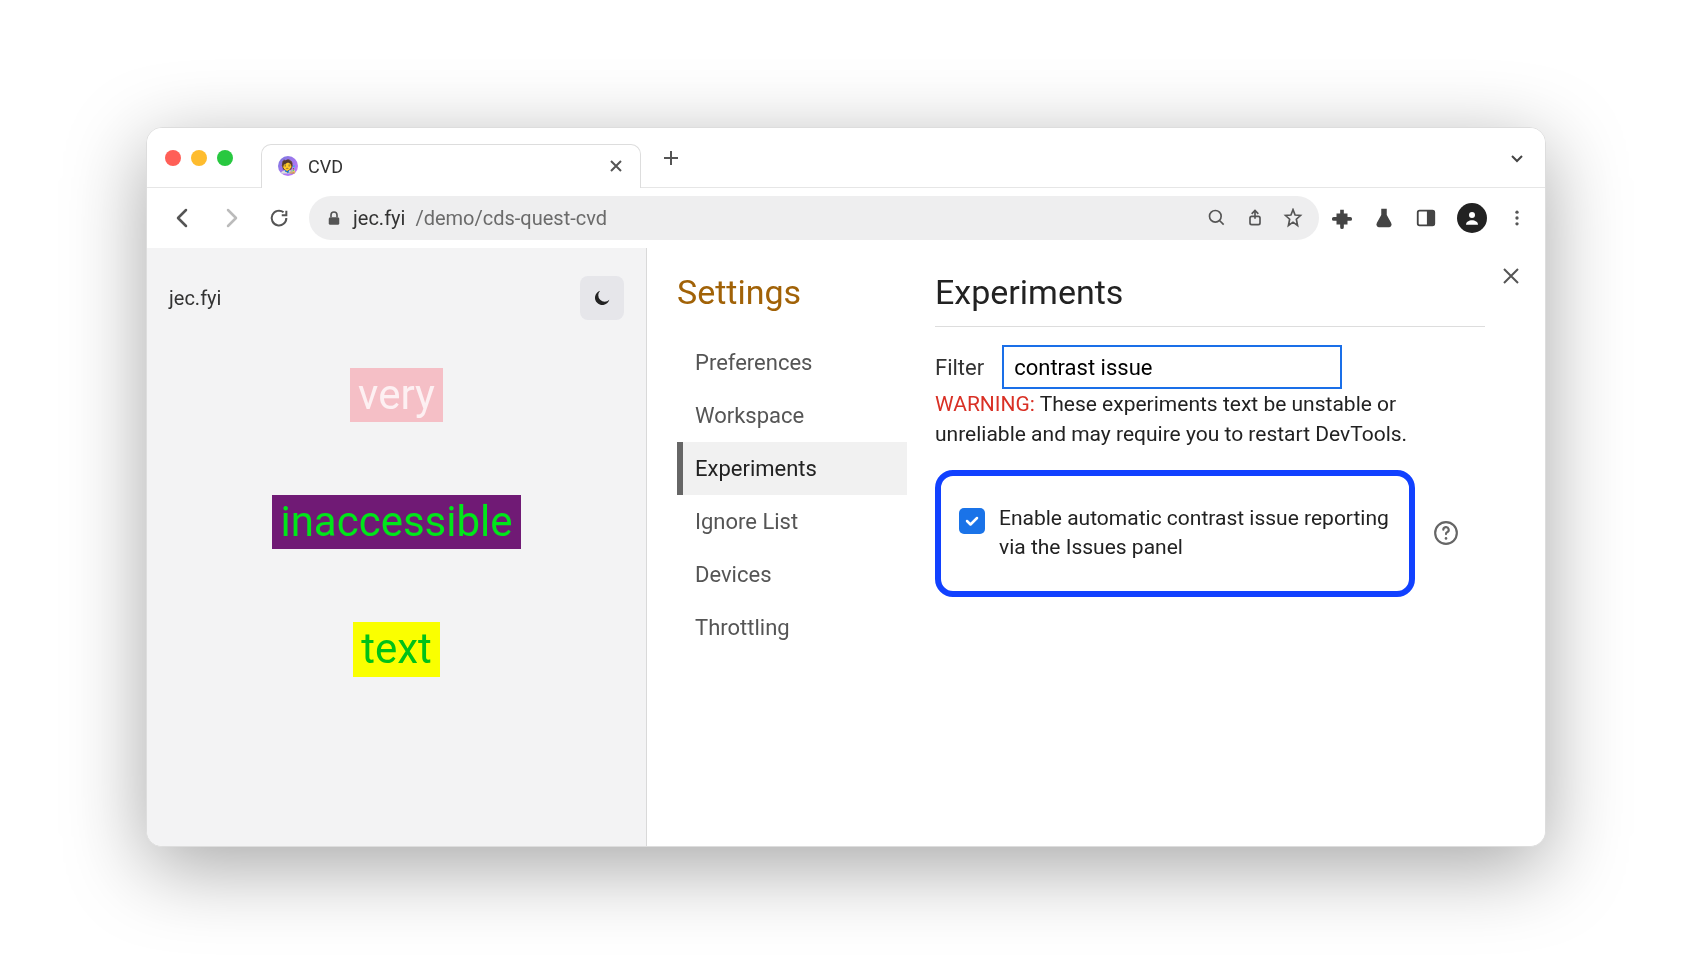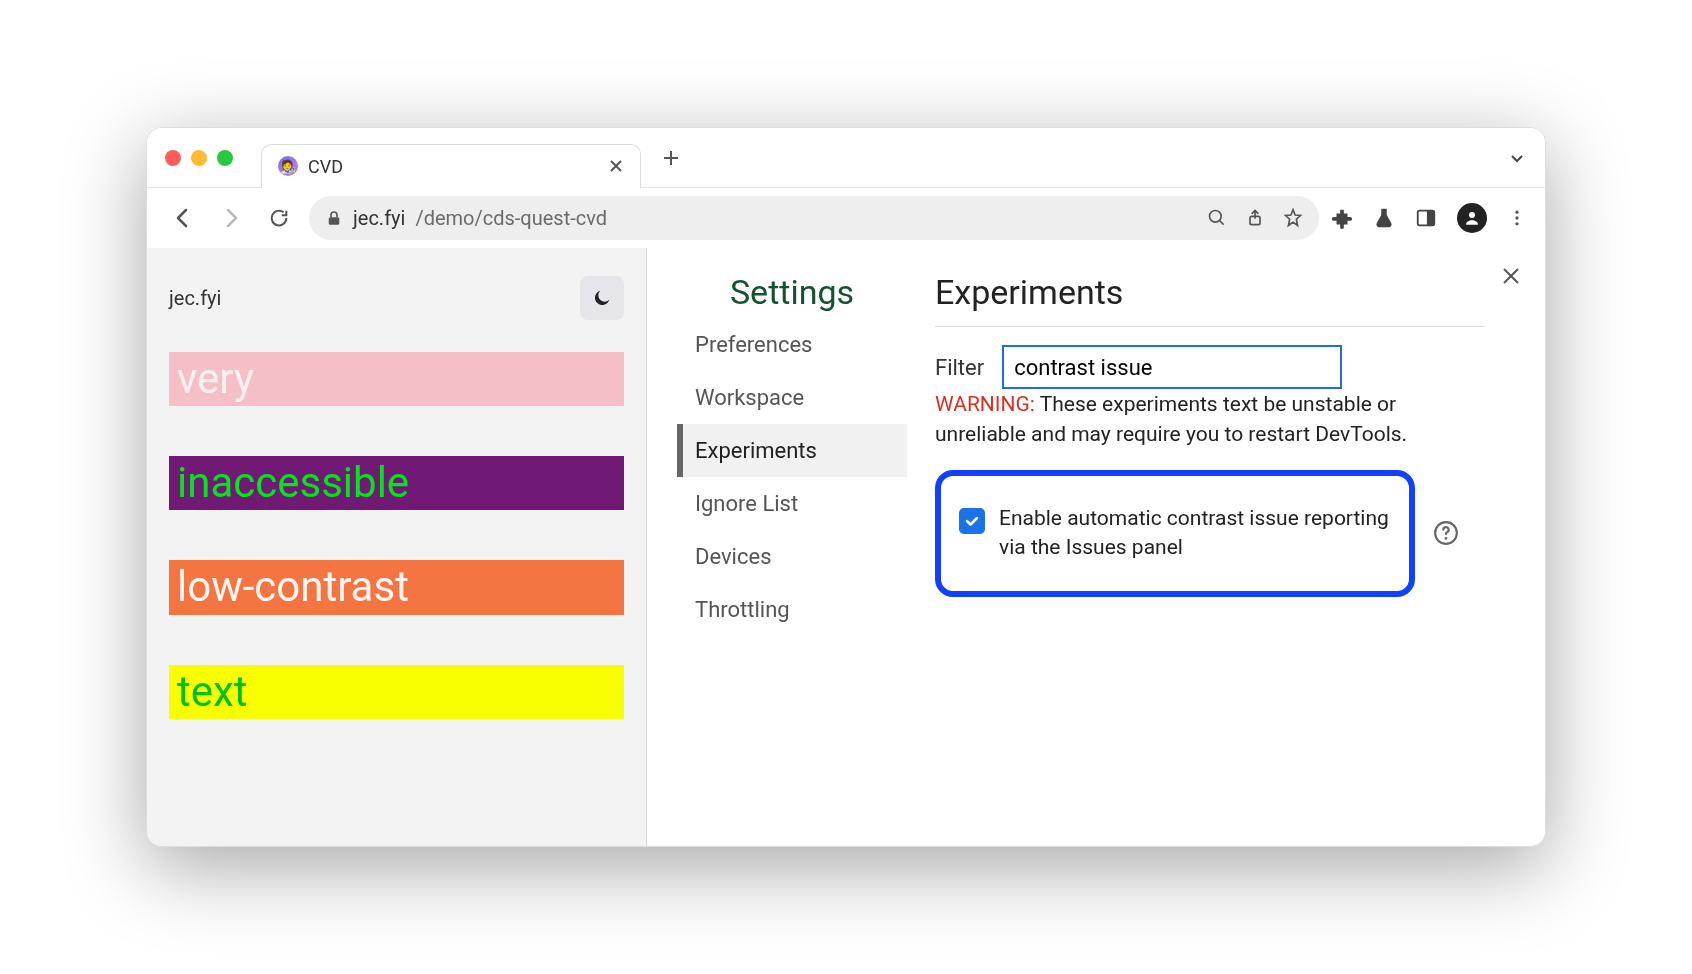--- a/index.html
+++ b/index.html
@@ -80,30 +80,30 @@
     
     .content { flex:1; display:flex; overflow:hidden; }
     .page-pane {
       width: 500px; background: #f3f3f4; position:relative; padding: 28px 22px;
       border-right: 1px solid #d9d9d9;
       overflow:hidden;
     }
     .page-header { display:flex; align-items:center; justify-content:space-between; }
     .site-name { font-size: 20px; color:#333; }
     .mode-toggle { width:44px;height:44px;background:#e6e6ea;border-radius:8px;display:flex;align-items:center;justify-content:center;}
-    .demo-words { margin-top: 32px; display:flex; flex-direction:column; gap: 50px;}
+    .demo-words { margin-top: 48px; display:flex; flex-direction:column; align-items:center; gap: 73px;}
     .w { font-size: 42px; font-weight: 400; padding: 4px 8px; line-height:1.1;}
     .w1 { background:#f5bfc6; color:#fdf0f2; }
     .w2 { background:#701a75; color:#00e61a; }
     .w3 { background:#f57542; color:#fff6f2; }
     .w4 { background:#faff00; color:#00c217; }
     
     .devtools { flex:1; display:flex; position:relative; background:#fff;}
     .settings-sidebar { width:260px; padding: 24px 0 0 30px; }
-    .settings-title { font-size: 34px; color:#14532d; margin-bottom: 6px; text-align: center; }
+    .settings-title { font-size: 34px; color:#a16207; margin-bottom: 24px; }
     .settings-nav { display:flex; flex-direction:column; }
     .settings-nav-item {
       font-size: 22px; color:#555; padding: 14px 12px; cursor:pointer;
       border-left: 6px solid transparent;
     }
     .settings-nav-item.active {
       background:#f1f1f1; color:#222; border-left-color:#666;
     }
     .settings-main { flex:1; padding: 24px 60px 0 28px; position:relative;}
     .close-x { position:absolute; top:18px; right:24px; font-size:26px; color:#555; cursor:pointer;}
@@ -252,21 +252,20 @@
         <span class="site-name">jec.fyi</span>
         <span class="mode-toggle">
           <svg width="22" height="22" viewBox="0 0 24 24">
                 <path d="M20 14A8 8 0 1 1 10 4a7 7 0 0 0 10 10z" fill="#222"></path>
               </svg>
         </span>
       </div>
       <div class="demo-words">
         <span class="w w1">very</span>
         <span class="w w2">inaccessible</span>
-        <span class="w w3">low-contrast</span>
         <span class="w w4">text</span>
       </div>
     </div>
 
     <div class="devtools">
       <div class="settings-sidebar">
         <div class="settings-title">Settings</div>
         <div class="settings-nav">
           <div class="settings-nav-item">Preferences</div>
           <div class="settings-nav-item">Workspace</div>

